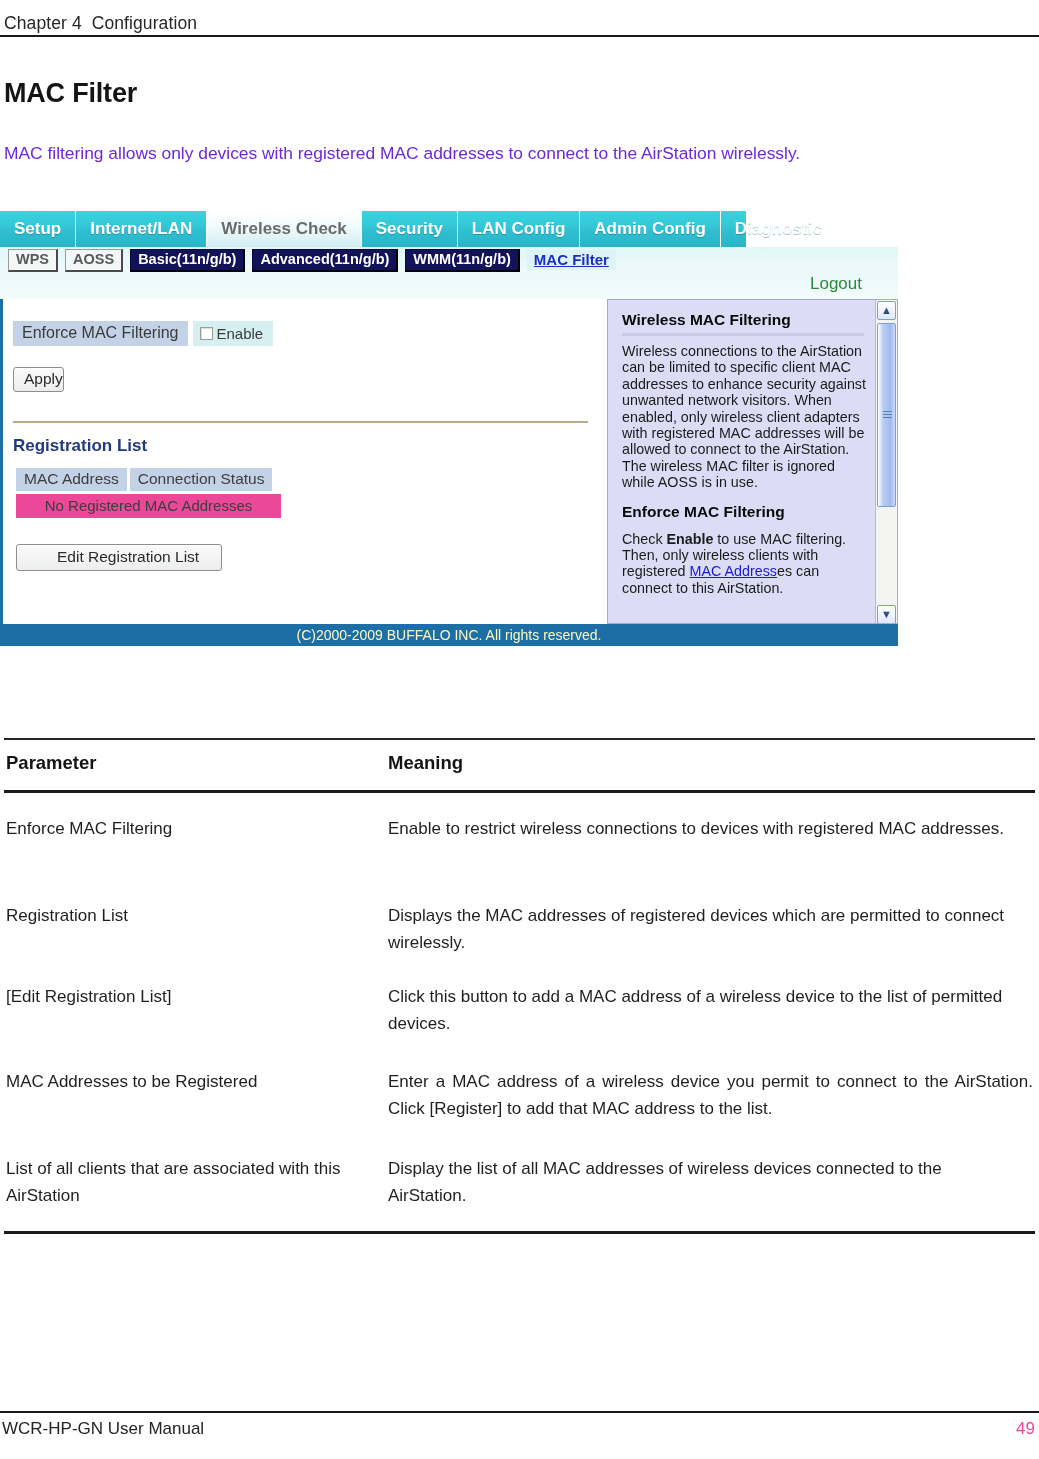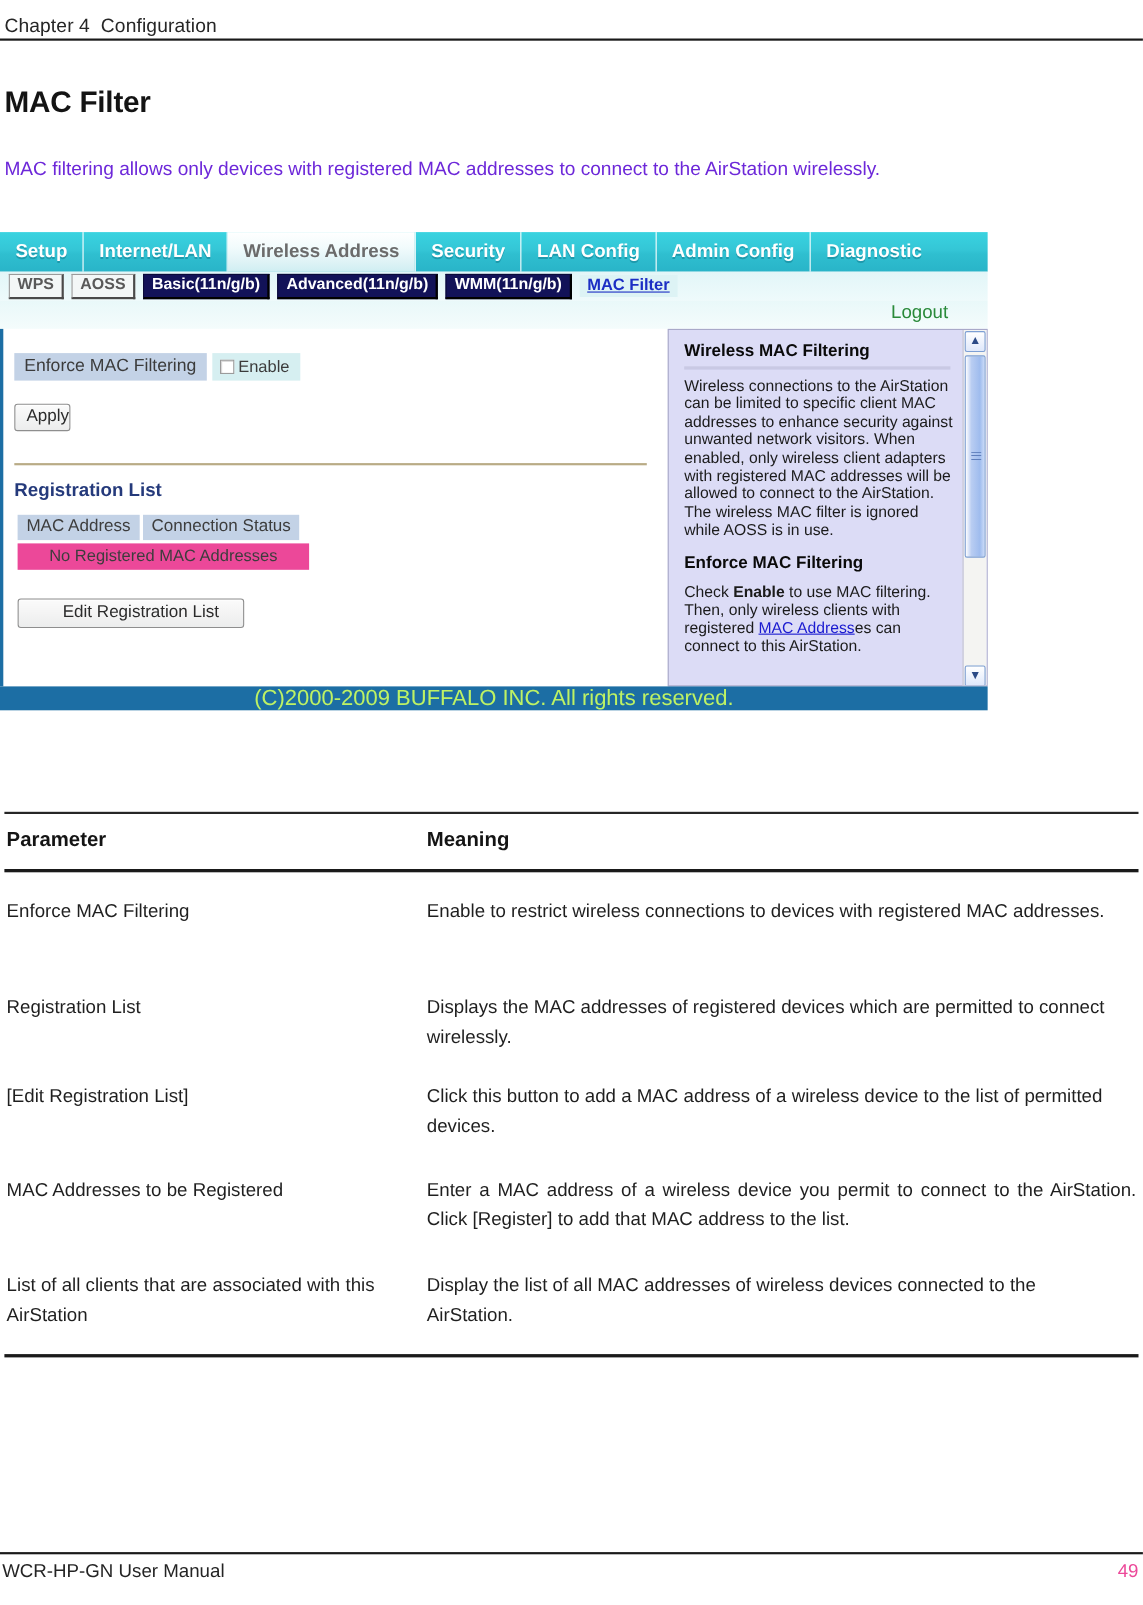--- a/index.html
+++ b/index.html
@@ -44,21 +44,21 @@
   .shot {
     position:absolute; left:0px; top:211px;
     width:898px; height:435px;
     background:#ffffff;
     overflow:hidden;
     font-family:"Liberation Sans", sans-serif;
   }
 
   
   .navbar {
-    position:absolute; left:0; top:0; width:898px; height:36px;
+    position:absolute; left:0; top:0; width:746px; height:36px;
     background:linear-gradient(to bottom,#39d3e0 0%,#34c6d6 45%,#2fbfd0 55%,#29b4c8 100%);
     display:flex;
   }
   .nav-tab {
     flex:0 0 auto;
     display:flex; align-items:center; justify-content:center;
     color:#ffffff; font-size:17px; font-weight:bold;
     padding:0 14px;
     border-right:1px solid #ffffff;
     text-shadow:0 1px 0 rgba(0,90,110,.35);
@@ -235,21 +235,21 @@
   .sthumb .grip {
     position:absolute; left:5px; top:50%; margin-top:-4px;
     width:9px; height:8px;
     background:repeating-linear-gradient(to bottom,#5f7fbc 0 1px,transparent 1px 3px);
   }
 
   
   .shot-footer {
     position:absolute; left:0; top:413px; width:898px; height:22px;
     background:#1c6ea4;
-    color:#bef264; font-size:20px;
+    color:#fef9c3; font-size:14px;
     display:flex; align-items:center; justify-content:center;
   }
 
   
   
   
   .ptable { position:absolute; left:0; top:738px; width:1039px; }
   .ptable .rule-top {
     position:absolute; left:4px; top:0; width:1031px; height:2px; background:#262626;
   }
@@ -302,21 +302,21 @@
 </div>
 
 <div class="doc-title">MAC Filter</div>
 <div class="intro">MAC filtering allows only devices with registered MAC addresses to connect to the AirStation wirelessly.</div>
 
 <div class="shot">
 
   <div class="navbar">
     <div class="nav-tab">Setup</div>
     <div class="nav-tab">Internet/LAN</div>
-    <div class="nav-tab active">Wireless Address</div>
+    <div class="nav-tab active">Wireless Check</div>
     <div class="nav-tab">Security</div>
     <div class="nav-tab">LAN Config</div>
     <div class="nav-tab">Admin Config</div>
     <div class="nav-tab">Diagnostic</div>
   </div>
 
   <div class="subnav">
     <span class="subitem plain">WPS</span>
     <span class="subitem plain">AOSS</span>
     <span class="subitem dark">Basic(11n/g/b)</span>

